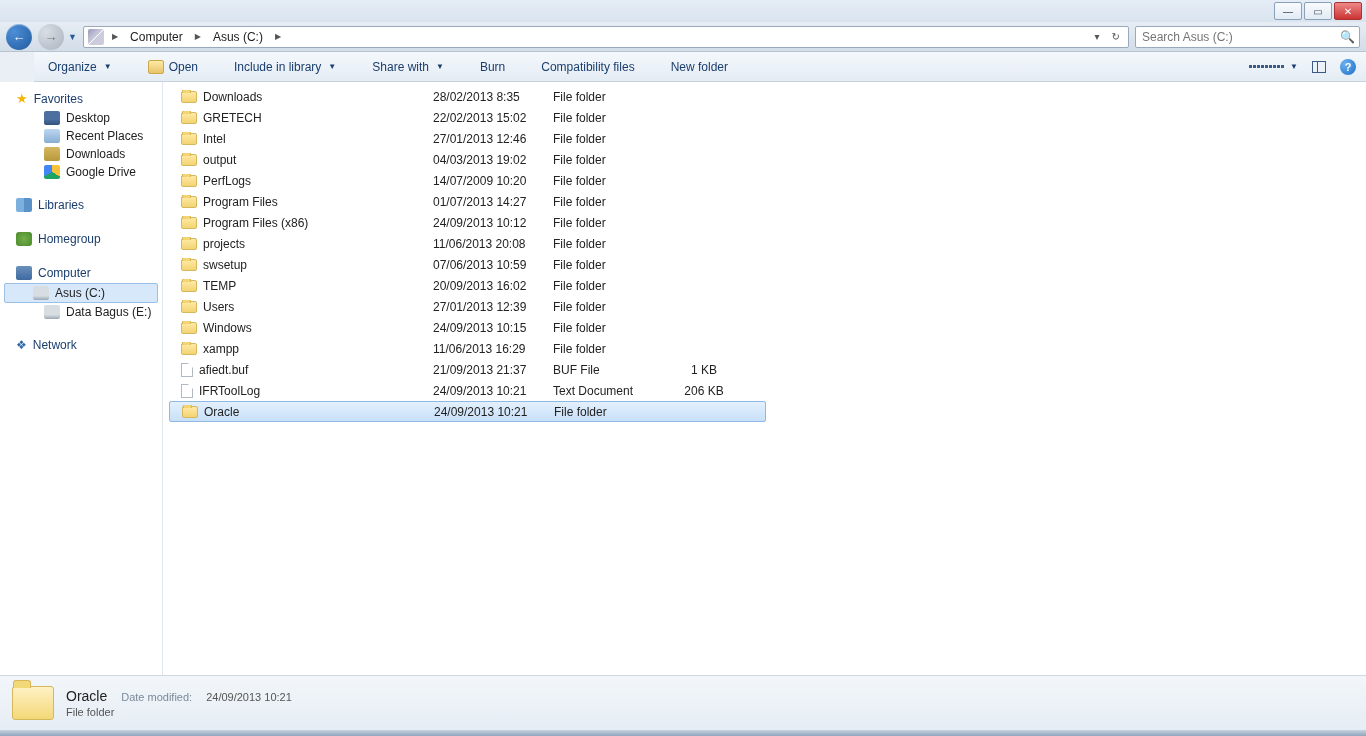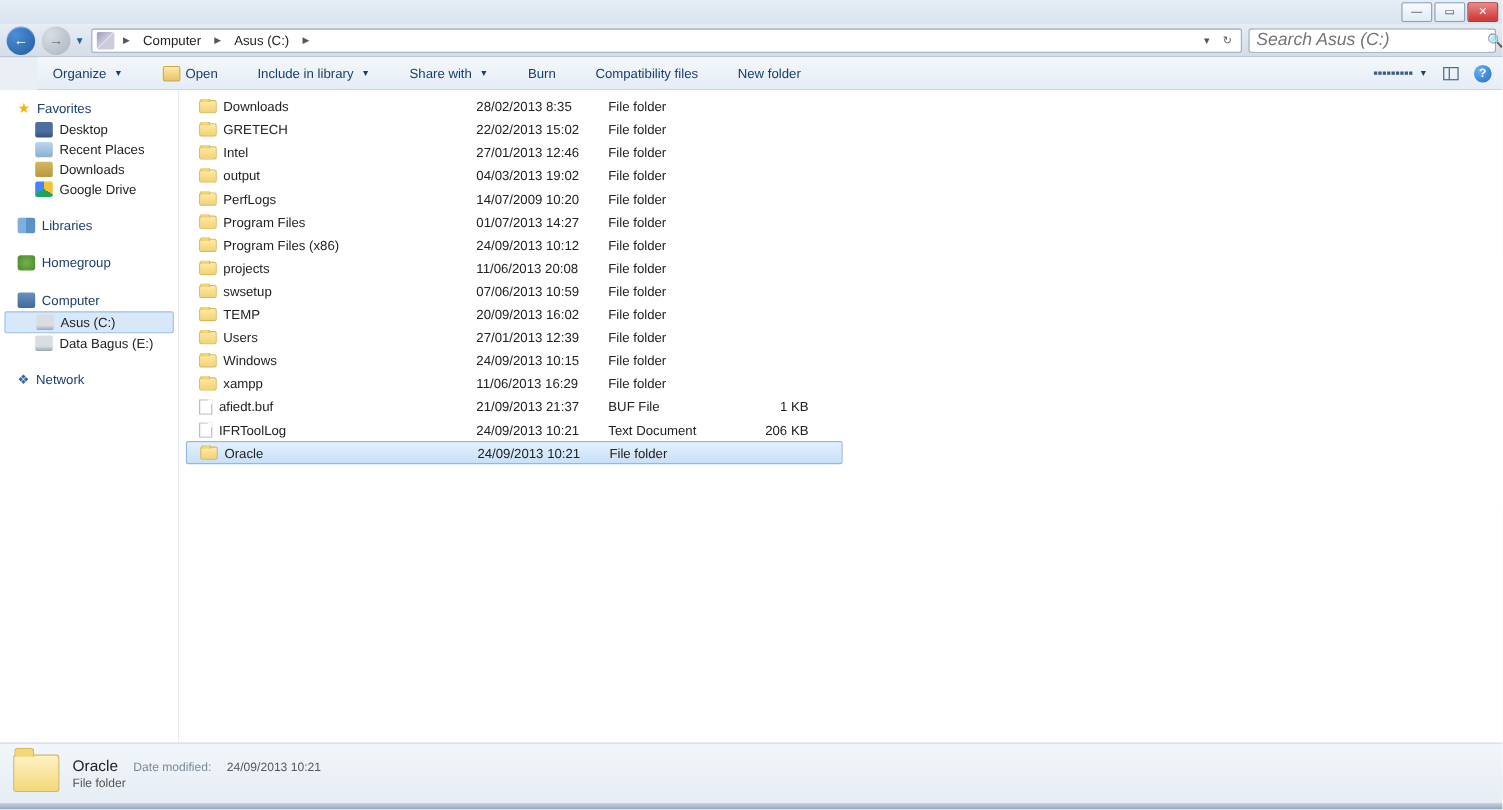--- a/index.html
+++ b/index.html
@@ -15,38 +15,38 @@
   .nav-back { background:radial-gradient(circle at 30% 30%,#4d8fd9,#215a9c); box-shadow:inset 0 1px 1px rgba(255,255,255,.5);}
   .nav-fwd  { background:radial-gradient(circle at 30% 30%,#d9dee5,#aab3bf); color:#777;}
   .nav-menu-arrow { font-size:9px; color:#2a5c9a; margin-left:-2px;}
   .addr-bar { flex:1; height:22px; background:#fff; border:1px solid #9aaabb; border-radius:2px; display:flex; align-items:center; padding:0 4px; gap:4px;}
   .addr-icon { width:16px; height:16px; background:linear-gradient(135deg,#99b 0%,#ccd 48%,#fff 50%,#ccd 52%); border-radius:2px;}
   .crumb { display:flex; align-items:center; height:100%; padding:0 4px; }
   .crumb-sep { font-size:8px; color:#555; padding:0 4px;}
   .addr-tools { margin-left:auto; display:flex; gap:4px; align-items:center; font-size:10px; color:#555;}
   .addr-tools span{padding:2px 4px;}
   .search-box { width:225px; height:22px; background:#fff; border:1px solid #9aaabb; border-radius:2px; display:flex; align-items:center; padding:0 4px;}
-  .search-box input { flex:1; border:none; outline:none; font-style:italic; color:#0f766e; font-size:16px;}
+  .search-box input { flex:1; border:none; outline:none; color:#0f766e; font-size:12px;}
   .search-icon { color:#6a82a0; font-size:12px;}
   
   .toolbar { height:30px; background:linear-gradient(to bottom,#f4f8fc 0%,#e4ecf4 100%); display:flex; align-items:center; padding:0 10px; gap:28px; color:#1a3e6e; border-bottom:1px solid #c8d2dd;margin-left:34px;}
   .toolbar .tool { display:flex; align-items:center; gap:5px; padding:3px 4px;}
   .drop-arrow{font-size:8px; color:#1a3e6e; margin-left:2px;}
   .open-ico{width:16px;height:14px;background:linear-gradient(to bottom,#ffe9a4,#e6c46a);border:1px solid #caa84a;border-radius:2px;position:relative;}
   .toolbar-right { margin-left:auto; display:flex; align-items:center; gap:14px; color:#3a5c85;}
   .view-ico{display:flex;gap:1px;}
   .view-ico i{width:3px;height:3px;background:#3a5c85;display:block;}
   .pane-ico{width:14px;height:12px;border:1px solid #3a5c85;position:relative;}
   .pane-ico:before{content:"";position:absolute;left:4px;top:0;bottom:0;width:1px;background:#3a5c85;}
   .help-ico{width:16px;height:16px;border-radius:50%;background:radial-gradient(circle at 30% 30%,#6bb0f0,#1e6fc7);color:#fff;font-weight:bold;display:flex;align-items:center;justify-content:center;font-size:11px;}
   
   .body { flex:1; display:flex; background:#fff; }
   .side { width:163px; border-right:1px solid #e0e6ec; background:#fff; padding-top:6px;}
   .side .grp-hdr { display:flex; align-items:center; gap:6px; padding:3px 10px 3px 16px; color:#1a3e6e;}
-  .side .item { display:flex; align-items:center; gap:6px; padding:2px 10px 2px 32px; color:#222;}
+  .side .item { display:flex; align-items:center; gap:6px; padding:2px 10px 2px 32px; color:#222;margin-left:12px;}
   .side .item.selected { background:#d7e8fb; border:1px solid #9ac0e6; border-radius:2px; margin:0 4px; padding-left:28px;}
   .side-spacer { height:14px; }
   .ico { width:16px; height:14px; display:inline-block; }
   .ico-star{color:#f5b400;font-size:13px;}
   .ico-desktop{background:linear-gradient(to bottom,#4c6ea0 60%,#32527a);border-radius:2px;}
   .ico-recent{background:linear-gradient(to bottom,#bdd6ef,#88aed4);border-radius:2px;}
   .ico-dl{background:linear-gradient(to bottom,#d4b860,#b8983c);border-radius:2px;}
   .ico-gd{background:conic-gradient(#f6c338 0 120deg,#1da462 120deg 240deg,#4285f4 240deg 360deg);border-radius:2px;}
   .ico-lib{background:linear-gradient(to right,#7cb0df 50%,#5a91c7 50%);border-radius:2px;}
   .ico-doc{background:#fff;border:1px solid #a8b4c0;position:relative;}
@@ -68,21 +68,21 @@
   .cName{width:252px;}
   .cDate{width:120px;}
   .cType{width:120px;}
   .cSize{width:78px;text-align:right;}
   .sort-arrow{position:absolute; top:-3px; left:50%; transform:translateX(-50%); font-size:8px; color:#5a7aa5;}
   .rows { flex:1; overflow:auto; padding-top:4px;}
   .row { display:flex; align-items:center; height:21px; padding-left:10px;}
   .row.selected { background:linear-gradient(to bottom,#e3f0fd,#c8e0f8); border:1px solid #8fb8e4; border-radius:2px; margin:0 600px 0 6px; padding-left:4px;}
   .row .cell{padding:0 8px; overflow:hidden; white-space:nowrap;}
   .row .cName{display:flex;align-items:center;gap:6px;}
-  .row .cSize{text-align:right;}
+  .row .cSize{text-align:center;}
   
   .details { height:55px; background:linear-gradient(to bottom,#f2f6fa 0%,#e6edf4 100%); border-top:1px solid #cfd8e2; display:flex; align-items:center; padding:4px 12px; gap:12px;}
   .big-folder{width:42px;height:34px;background:linear-gradient(to bottom,#fff1c4,#f3d878);border:1px solid #d6b85a;border-radius:3px;position:relative;}
   .big-folder:before{content:"";position:absolute;top:-7px;left:0;width:16px;height:7px;background:#f3d878;border:1px solid #d6b85a;border-bottom:none;border-radius:3px 3px 0 0;}
   .details-text{display:flex;flex-direction:column;gap:2px;}
   .details-text .top{display:flex;align-items:baseline;gap:14px;}
   .details-text .name{font-size:14px;color:#222;}
   .details-text .meta-label{color:#7a8a9a;font-size:11px;}
   .details-text .meta-val{color:#555;font-size:11px;}
   

